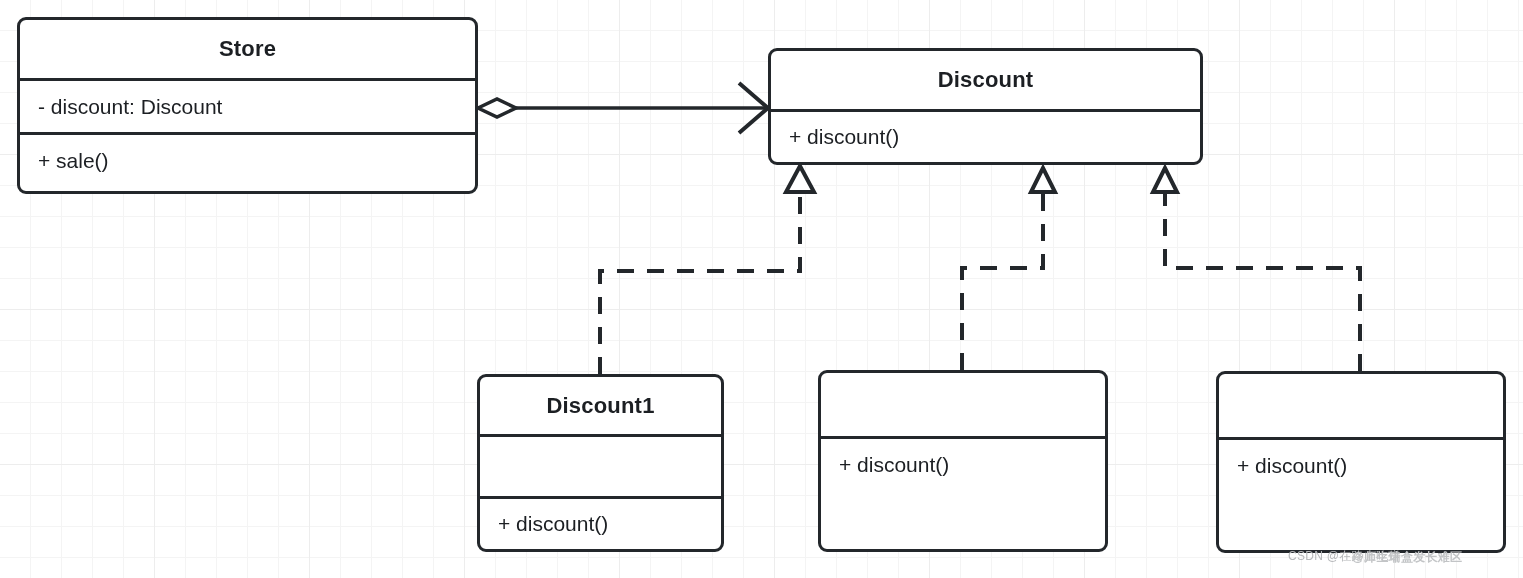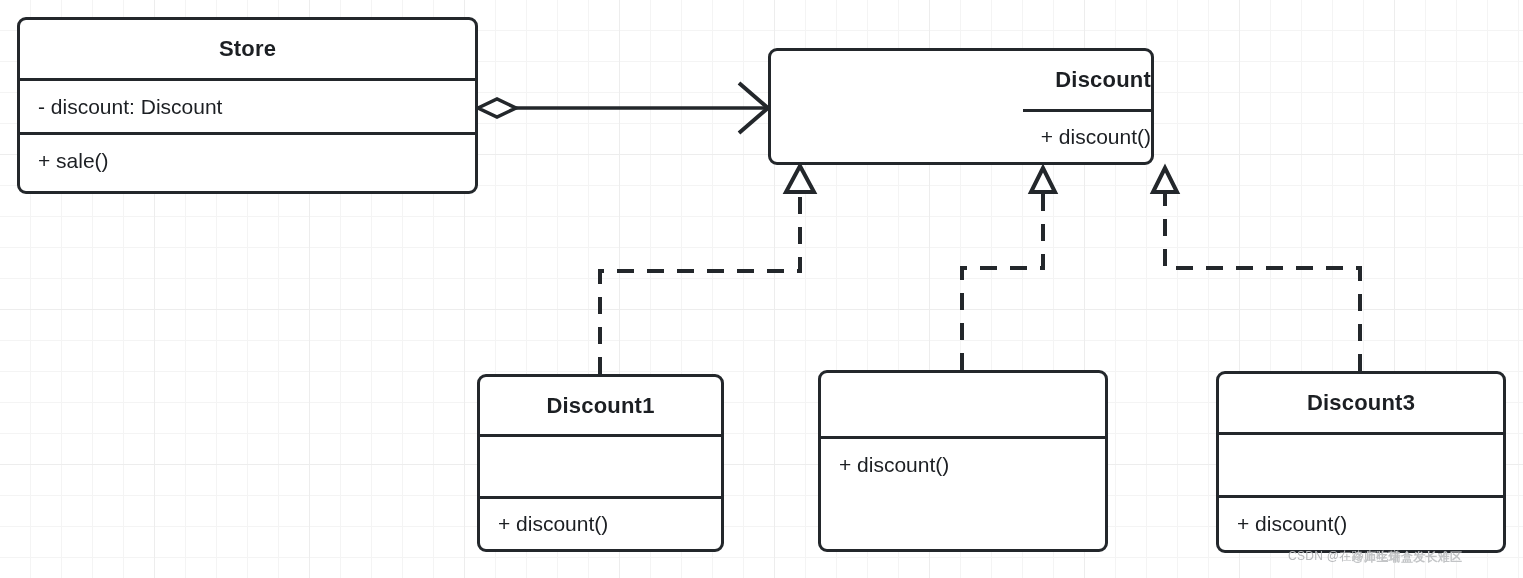--- a/index.html
+++ b/index.html
@@ -119,38 +119,37 @@
       <polygon points="1165,168 1153,192 1177,192" fill="#ffffff" stroke="#23272b" stroke-width="4" stroke-linejoin="miter"></polygon>
     </g>
   </svg>
 
   <div class="uml-class" style="left:17px; top:17px; width:461px; height:177px;">
     <div class="uml-compartment uml-title" style="height:58px;">Store</div>
     <div class="uml-compartment uml-member" style="height:54px;">- discount: Discount</div>
     <div class="uml-compartment uml-member" style="height:55px;">+ sale()</div>
   </div>
 
-  <div class="uml-class" style="left:768px; top:48px; width:386px; height:117px;align-items:flex-end;">
+  <div class="uml-class" style="left:768px; top:48px; width:435px; height:117px;">
     <div class="uml-compartment uml-title" style="height:58px;">Discount</div>
     <div class="uml-compartment uml-member" style="height:53px;">+ discount()</div>
   </div>
 
   <div class="uml-class" style="left:477px; top:374px; width:247px; height:178px;">
     <div class="uml-compartment uml-title" style="height:57px;">Discount1</div>
     <div class="uml-compartment uml-member uml-empty" style="height:62px;"></div>
     <div class="uml-compartment uml-member" style="height:53px;">+ discount()</div>
   </div>
 
   <div class="uml-class" style="left:818px; top:370px; width:290px; height:182px;">
     <div class="uml-compartment uml-member uml-empty" style="height:63px;"></div>
     <div class="uml-compartment uml-member" style="height:55px;">+ discount()</div>
   </div>
 
   <div class="uml-class" style="left:1216px; top:371px; width:290px; height:182px;">
-    <div class="uml-compartment uml-title" style="height:58px;">Discount3</div>
     <div class="uml-compartment uml-member uml-empty" style="height:63px;"></div>
     <div class="uml-compartment uml-member" style="height:55px;">+ discount()</div>
   </div>
 
   <div class="watermark" style="left:1288px; top:548px;">
     <span>CSDN @在路上吃饼</span>
     <span class="wm-b">@师生瑞盒发长难区</span>
   </div>
 
 </div>

